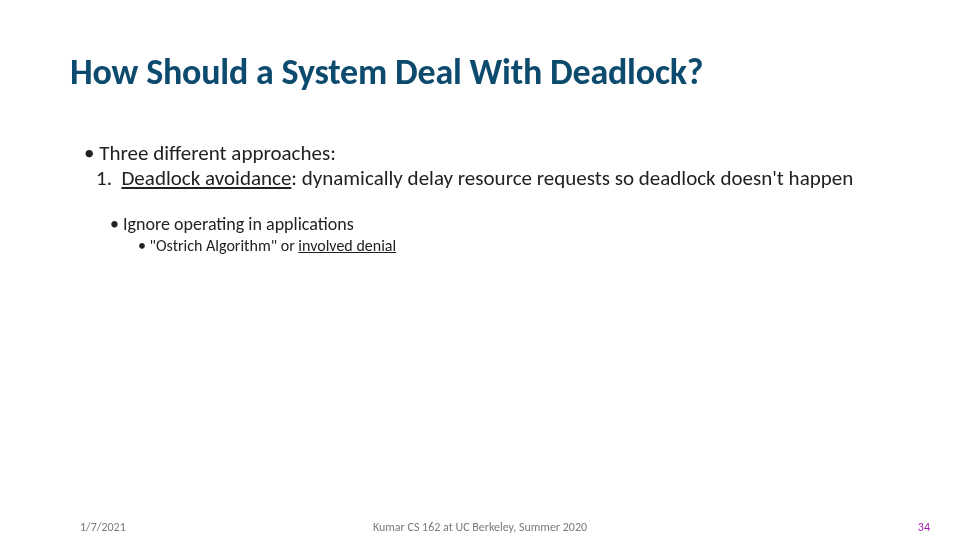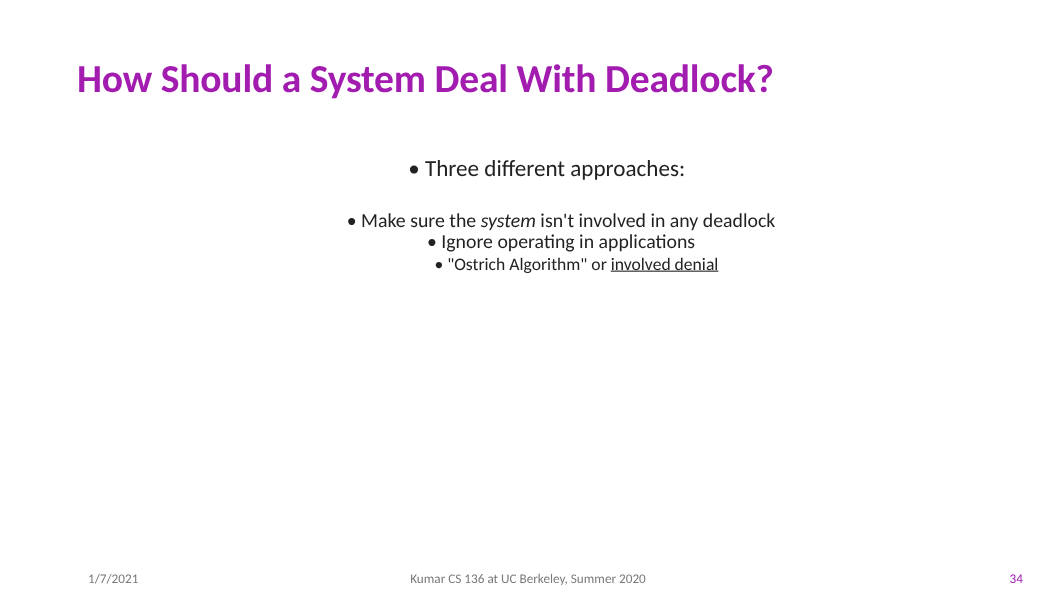--- a/index.html
+++ b/index.html
@@ -1,19 +1,19 @@
 <!DOCTYPE html>
 <html><head>
 <meta charset="utf-8">
 <style>
   * { margin: 0; padding: 0; box-sizing: border-box; }
   html, body { width: 960px; height: 540px; background: #fff; font-family: Calibri, "Segoe UI", Arial, sans-serif; color: #000; overflow: hidden; }
   .slide { position: relative; width: 960px; height: 540px; }
-  .title { position: absolute; left: 70px; top: 50px; font-size: 36px; font-weight: 700; color: #a21caf; letter-spacing: -0.2px; }
-  .content { position: absolute; left: 78px; top: 142px; right: 50px; font-size: 21px; color: #222; line-height: 1.08; text-align: center; }
+  .title { position: absolute; left: 70px; top: 50px; font-size: 36px; font-weight: 700; color: #0c4a6e; letter-spacing: -0.2px; }
+  .content { position: absolute; left: 78px; top: 142px; right: 50px; font-size: 21px; color: #222; line-height: 1.08; }
   .b1 { padding-left: 22px; text-indent: -16px; margin-bottom: 2px; }
   .b1::before { content: "• "; }
   .nitem { padding-left: 42px; text-indent: -24px; margin-bottom: 2px; }
   .u { text-decoration: underline; }
   .gap { height: 24px; }
   .sub1 { font-size: 18px; padding-left: 46px; text-indent: -14px; margin-bottom: 0; }
   .sub1::before { content: "• "; }
   .sub2 { font-size: 16px; padding-left: 74px; text-indent: -14px; margin-top: 2px; }
   .sub2::before { content: "• "; }
   .em { font-style: italic; }
@@ -24,32 +24,32 @@
 </style>
 </head>
 <body>
 
 <div class="slide">
   <div class="title">How Should a System Deal With Deadlock?</div>
 
   <div class="content">
     <div class="b1">Three different approaches:</div>
 
+    <div class="nitem">
+      <span>1.</span>&nbsp;&nbsp;<span class="u">Deadlock avoidance</span><span>: dynamically delay resource requests so deadlock doesn't happen</span>
+    </div>
 
     <div class="gap"></div>
 
-    <div class="sub1">
-      <span>Make sure the </span><span class="em">system</span><span> isn't involved in any deadlock</span>
-    </div>
     <div class="sub1">
       <span>Ignore operating in applications</span>
     </div>
     <div class="sub2">
       <span>"Ostrich Algorithm" or </span><span class="u">involved denial</span>
     </div>
   </div>
 
   <div class="footer">
     <span class="fdate">1/7/2021</span>
-    <span class="fcenter">Kumar CS 136 at UC Berkeley, Summer 2020</span>
+    <span class="fcenter">Kumar CS 162 at UC Berkeley, Summer 2020</span>
     <span class="fnum">34</span>
   </div>
 </div>
 
 </body></html>

